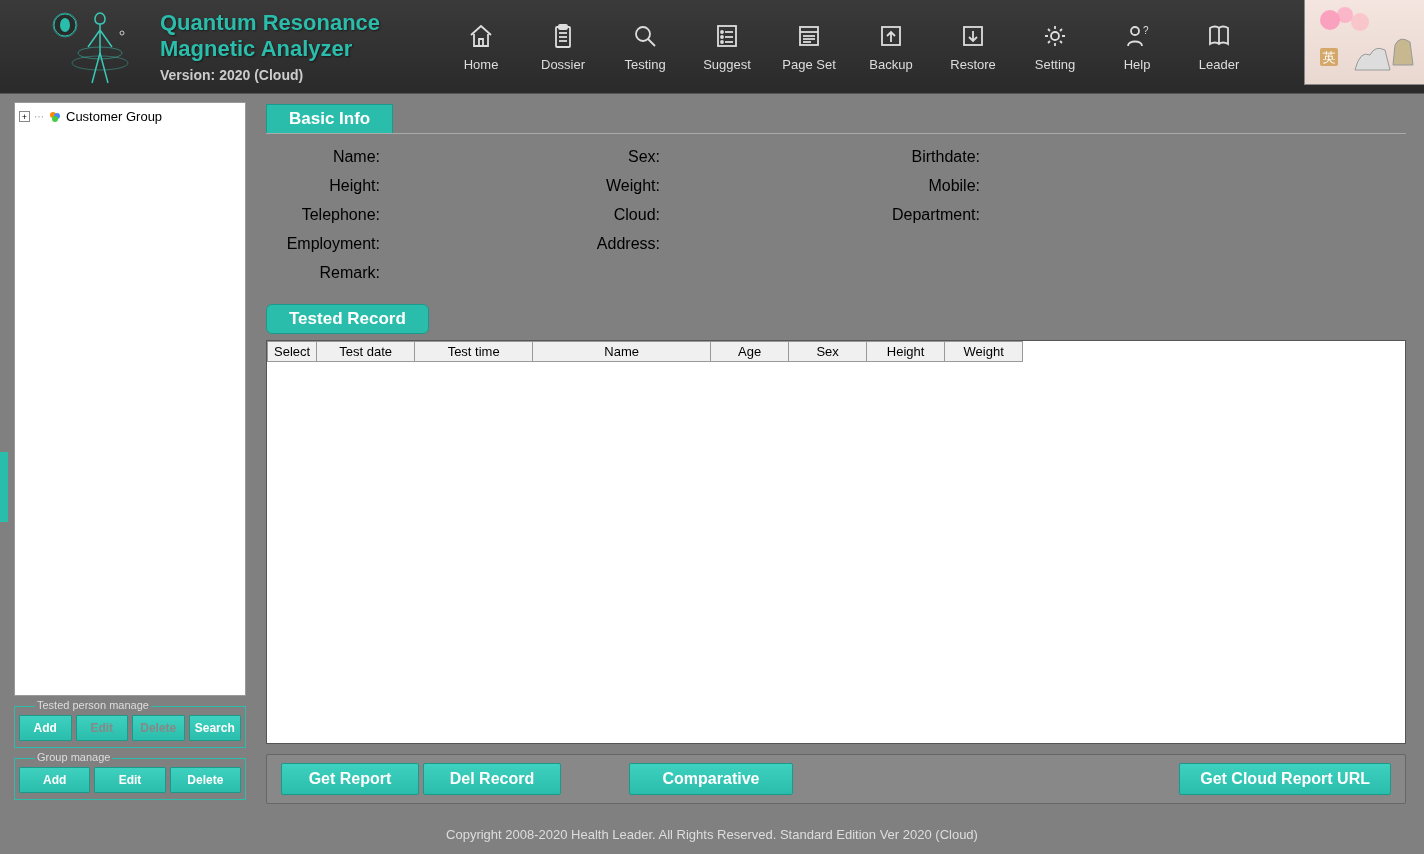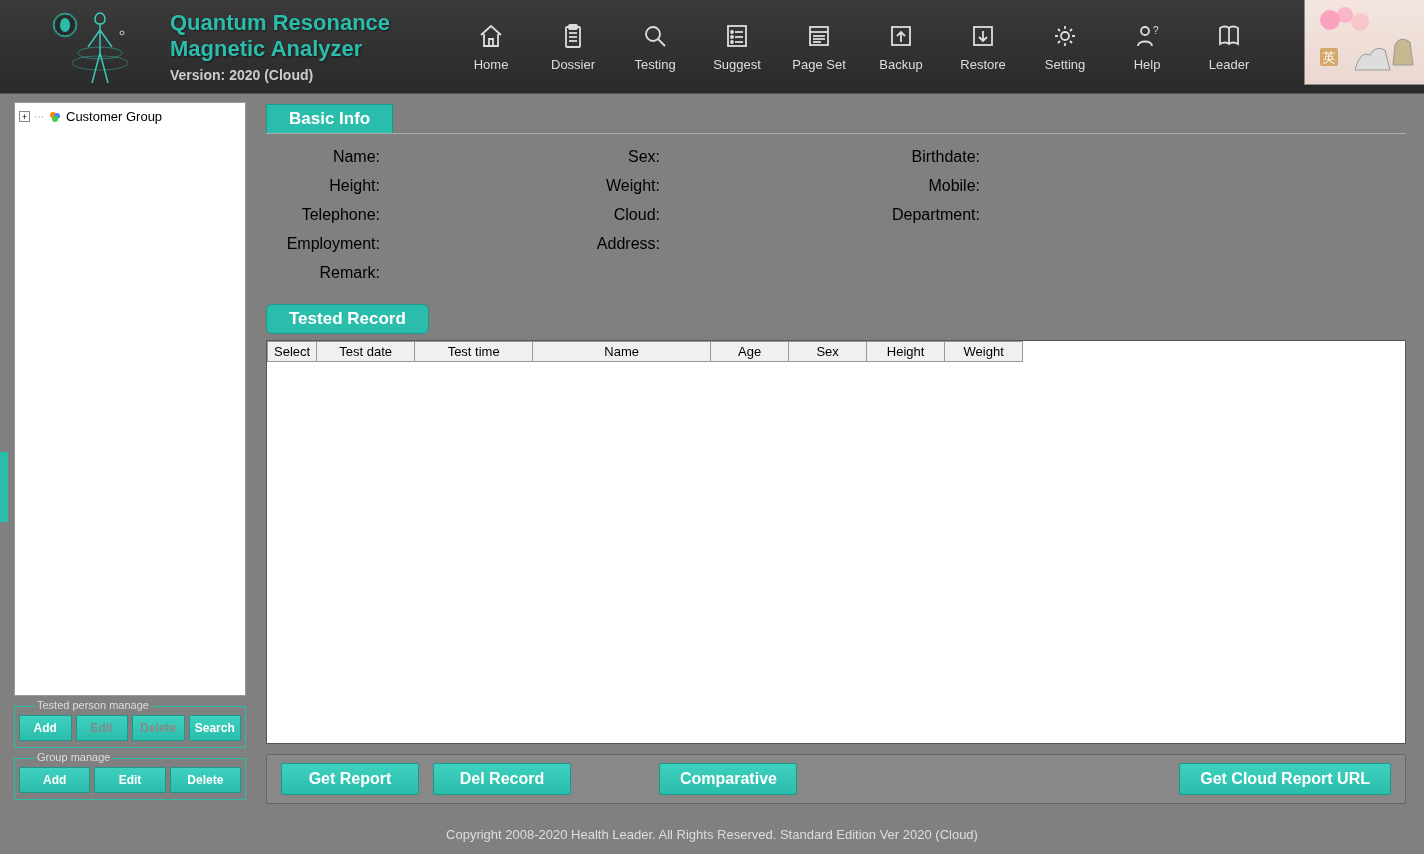--- a/index.html
+++ b/index.html
@@ -2,21 +2,21 @@
 <html><head>
 <meta charset="utf-8">
 <style>
 * { margin: 0; padding: 0; box-sizing: border-box; font-family: Arial, sans-serif; }
 body { width: 1424px; height: 854px; background: #808080; overflow: hidden; position: relative; }
 
 
 .header { height: 94px; background: linear-gradient(to bottom, #3a3a3a 0%, #2a2a2a 100%); display: flex; align-items: center; position: relative; border-bottom: 1px solid #555; }
 .header-logo { width: 160px; height: 94px; position: relative; }
 .human-figure { position: absolute; left: 50px; top: 5px; width: 90px; height: 85px; }
-.title-block { margin-left: 10px; }
+.title-block { }
 .app-title { color: #2bbdab; font-size: 22px; font-weight: bold; line-height: 1.15; text-shadow: 1px 1px 2px rgba(0,0,0,0.5); }
 .version { color: #ccc; font-size: 14px; margin-top: 6px; font-weight: bold; }
 
 .toolbar { display: flex; margin-left: 60px; gap: 0; align-items: center; }
 .toolbar-btn { display: flex; flex-direction: column; align-items: center; justify-content: center; width: 82px; height: 80px; cursor: pointer; color: #ddd; }
 .toolbar-icon { width: 30px; height: 30px; margin-bottom: 6px; display: flex; align-items: center; justify-content: center; }
 .toolbar-label { font-size: 13px; color: #ddd; }
 
 .header-right-deco { position: absolute; right: 0; top: 0; width: 120px; height: 85px; background: linear-gradient(to bottom, #f5e5e0, #e8d8d0); border: 1px solid #888; border-right: none; border-top: none; }
 
@@ -57,21 +57,21 @@
 .record-table th { border: 1px solid #999; background: #f0f0f0; font-size: 13px; font-weight: normal; padding: 2px 6px; text-align: center; }
 .col-select { width: 48px; }
 .col-testdate { width: 98px; }
 .col-testtime { width: 118px; }
 .col-name { width: 178px; }
 .col-age { width: 78px; }
 .col-sex { width: 78px; }
 .col-height { width: 78px; }
 .col-weight { width: 78px; }
 
-.action-bar { background: #888; border: 1px solid #666; margin-top: 10px; padding: 8px 14px; display: flex; align-items: center; gap: 14px; border-radius: 2px; }
+.action-bar { background: #888; border: 1px solid #666; margin-top: 10px; padding: 8px 14px; display: flex; align-items: center; gap: 4px; border-radius: 2px; }
 .big-btn { background: linear-gradient(to bottom, #3fd1bf, #2bbdab); border: 1px solid #1a9a8a; color: #fff; font-size: 16px; font-weight: bold; padding: 6px 20px; cursor: pointer; border-radius: 2px; }
 .spacer { flex: 1; }
 
 
 .footer { height: 40px; display: flex; align-items: center; justify-content: center; font-size: 13px; color: #ddd; }
 
 svg { display: block; }
 </style>
 </head>
 <body>
@@ -314,21 +314,21 @@
           </tr>
         </thead>
         <tbody></tbody>
       </table>
     </div>
 
     <div class="action-bar">
       <button class="big-btn" style="width:138px;">Get Report</button>
       <button class="big-btn" style="width:138px;">Del Record</button>
       <div style="width:60px;"></div>
-      <button class="big-btn" style="width:138px;">Comparative</button>
+      <button class="big-btn" style="width:164px;">Comparative</button>
       <div class="spacer"></div>
       <button class="big-btn">Get Cloud Report URL</button>
     </div>
   </div>
 </div>
 
 <div class="footer">
   <span>Copyright 2008-2020 Health Leader. All Rights Reserved.  Standard Edition Ver 2020 (Cloud)</span>
 </div>
 

